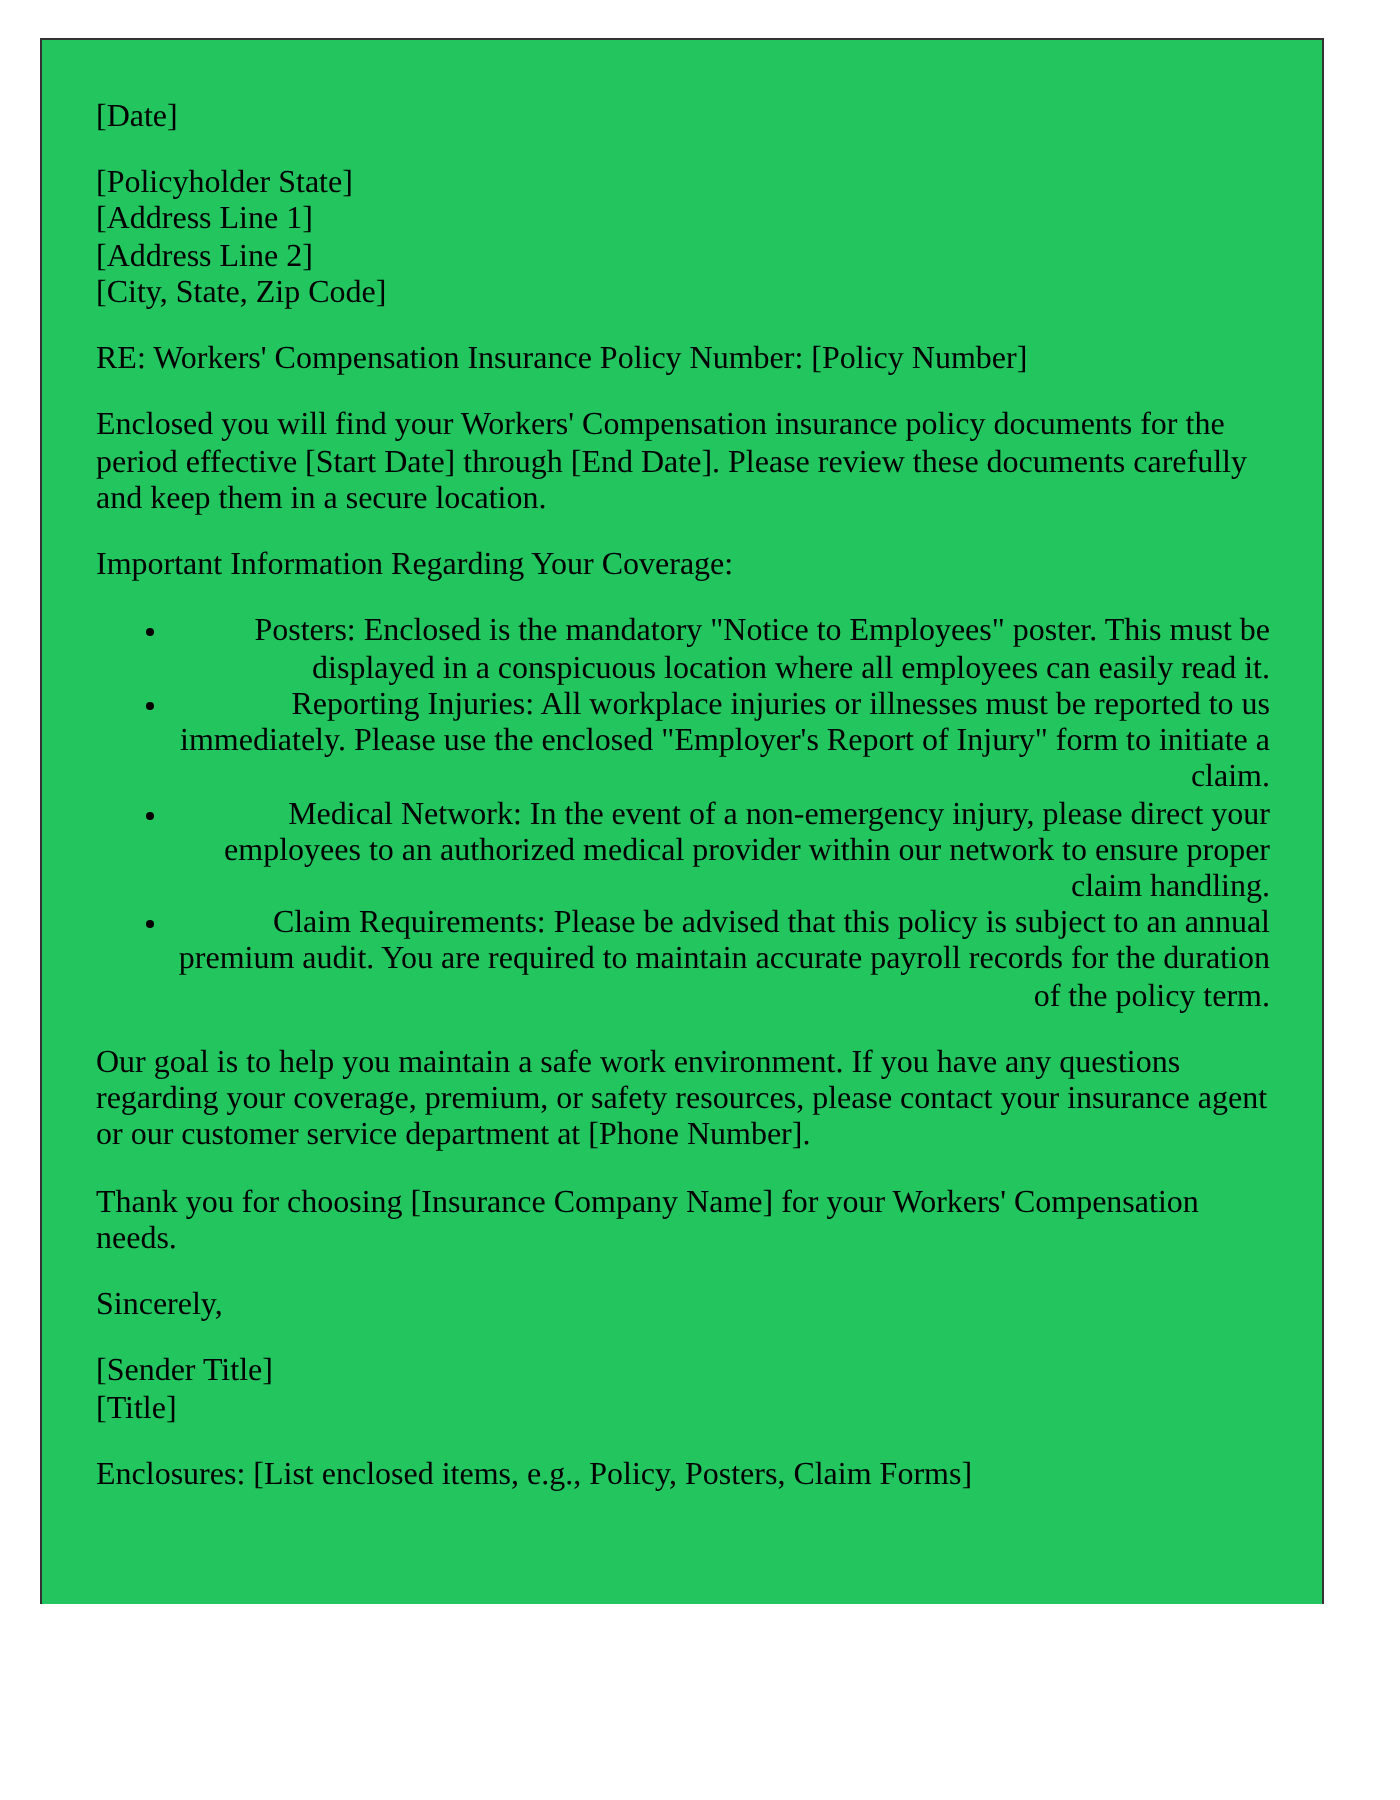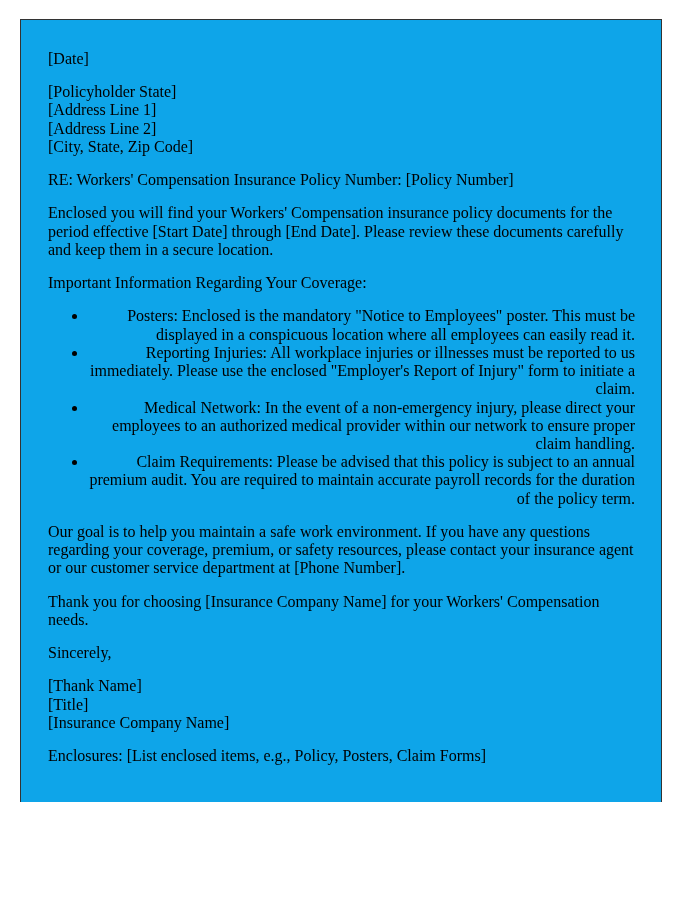--- a/index.html
+++ b/index.html
@@ -16,21 +16,21 @@
     color: #000000;
     line-height: 1.14;
   }
   .page {
     position: absolute;
     left: 20px;
     top: 19px;
     width: 642px;
     height: 783px;
     box-sizing: border-box;
-    background: #0ea5e9;
+    background: #22c55e;
     border: 1px solid #333333;
     border-bottom: none;
     padding: 15px 26px 0 27px;
     overflow: visible;
   }
   .page p {
     margin: 15px 0;
   }
   .bold {
     font-weight: normal;
@@ -68,17 +68,17 @@
     <li><strong class="bold">Medical Network:</strong> <span>In the event of a non-emergency injury, please direct your employees to an authorized medical provider within our network to ensure proper claim handling.</span></li>
     <li><strong class="bold">Claim Requirements:</strong> <span>Please be advised that this policy is subject to an annual premium audit. You are required to maintain accurate payroll records for the duration of the policy term.</span></li>
   </ul>
 
   <p>Our goal is to help you maintain a safe work environment. If you have any questions regarding your coverage, premium, or safety resources, please contact your insurance agent or our customer service department at [Phone Number].</p>
 
   <p>Thank you for choosing [Insurance Company Name] for your Workers' Compensation needs.</p>
 
   <p>Sincerely,</p>
 
-  <p><span>[Thank Name]</span><br><span>[Title]</span><br><span>[Insurance Company Name]</span></p>
+  <p><span>[Sender Title]</span><br><span>[Title]</span><br></p>
 
   <p>Enclosures: [List enclosed items, e.g., Policy, Posters, Claim Forms]</p>
 
 </div>
 
 </body></html>

